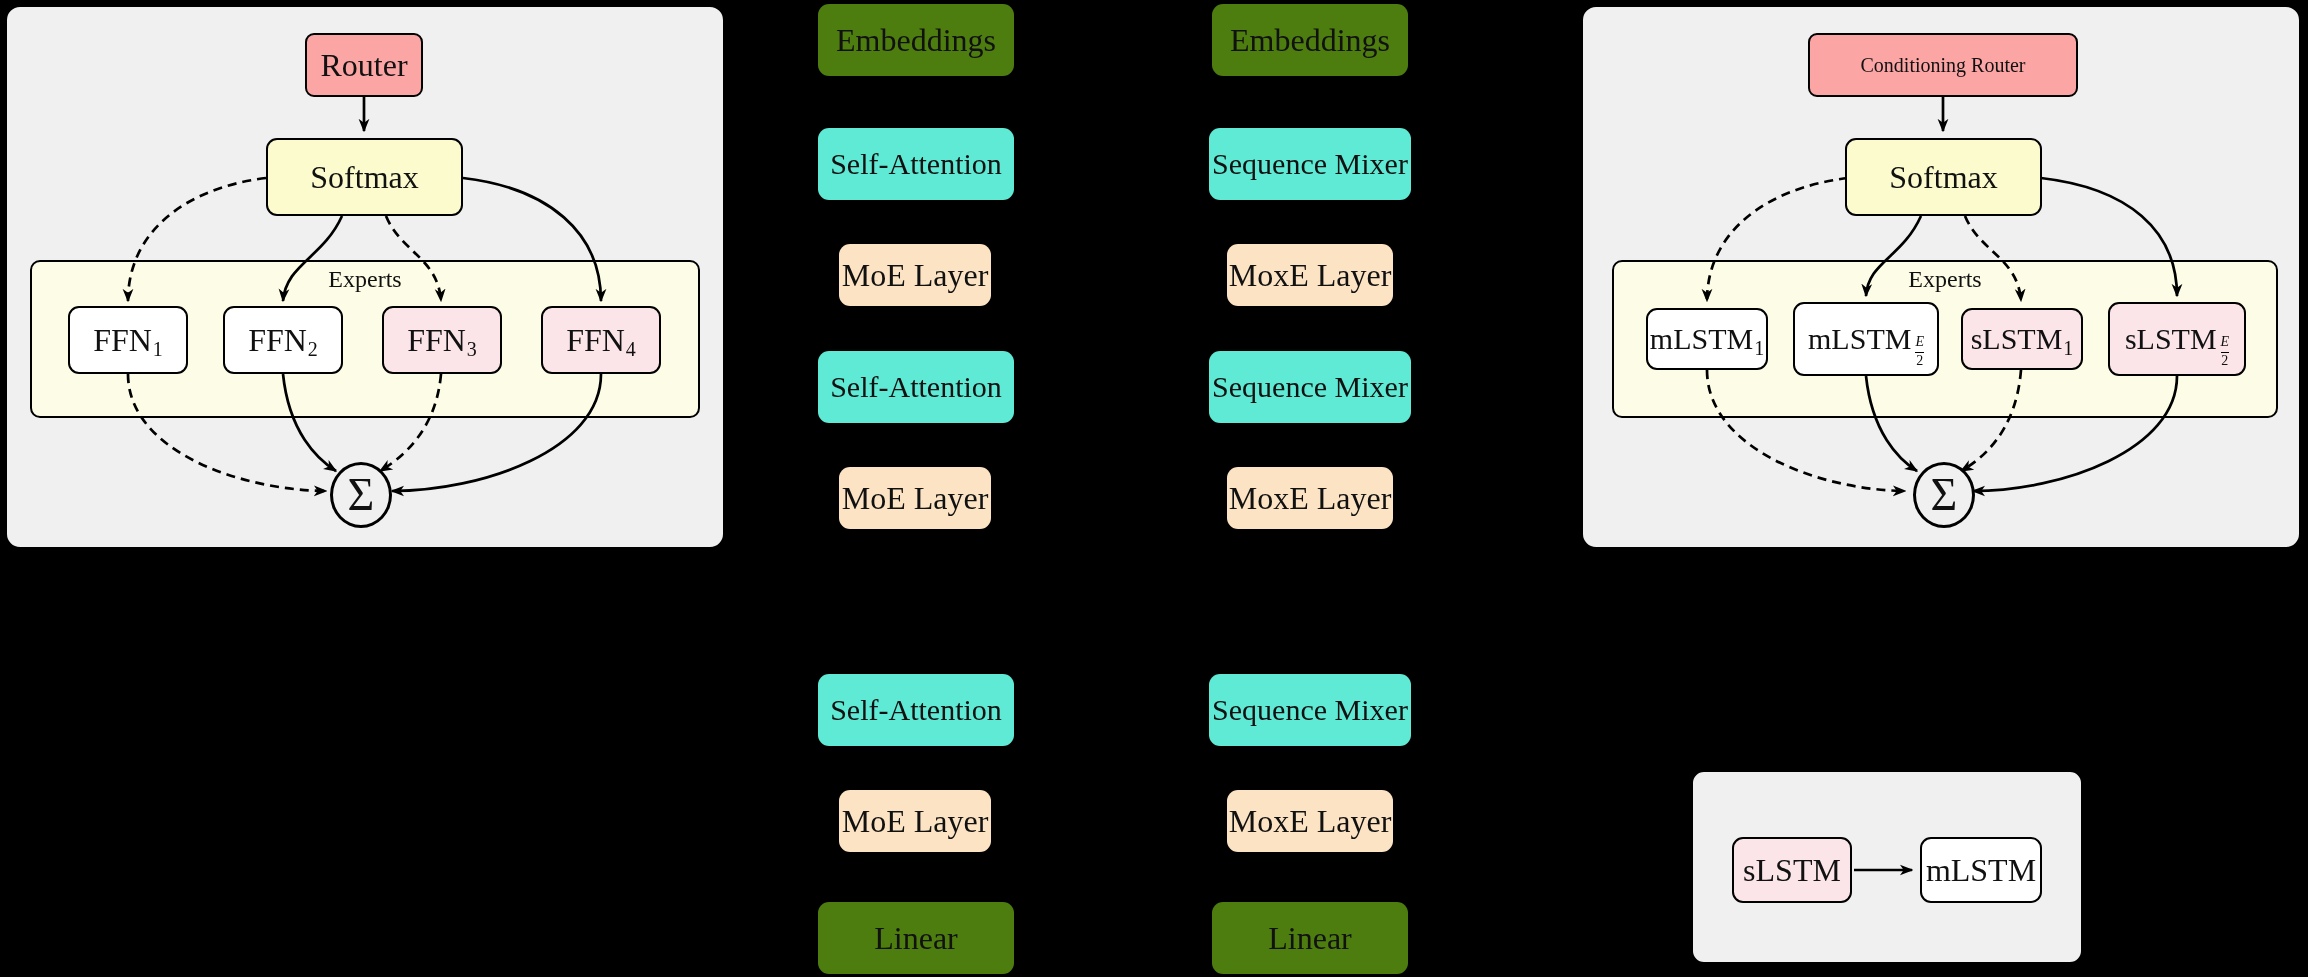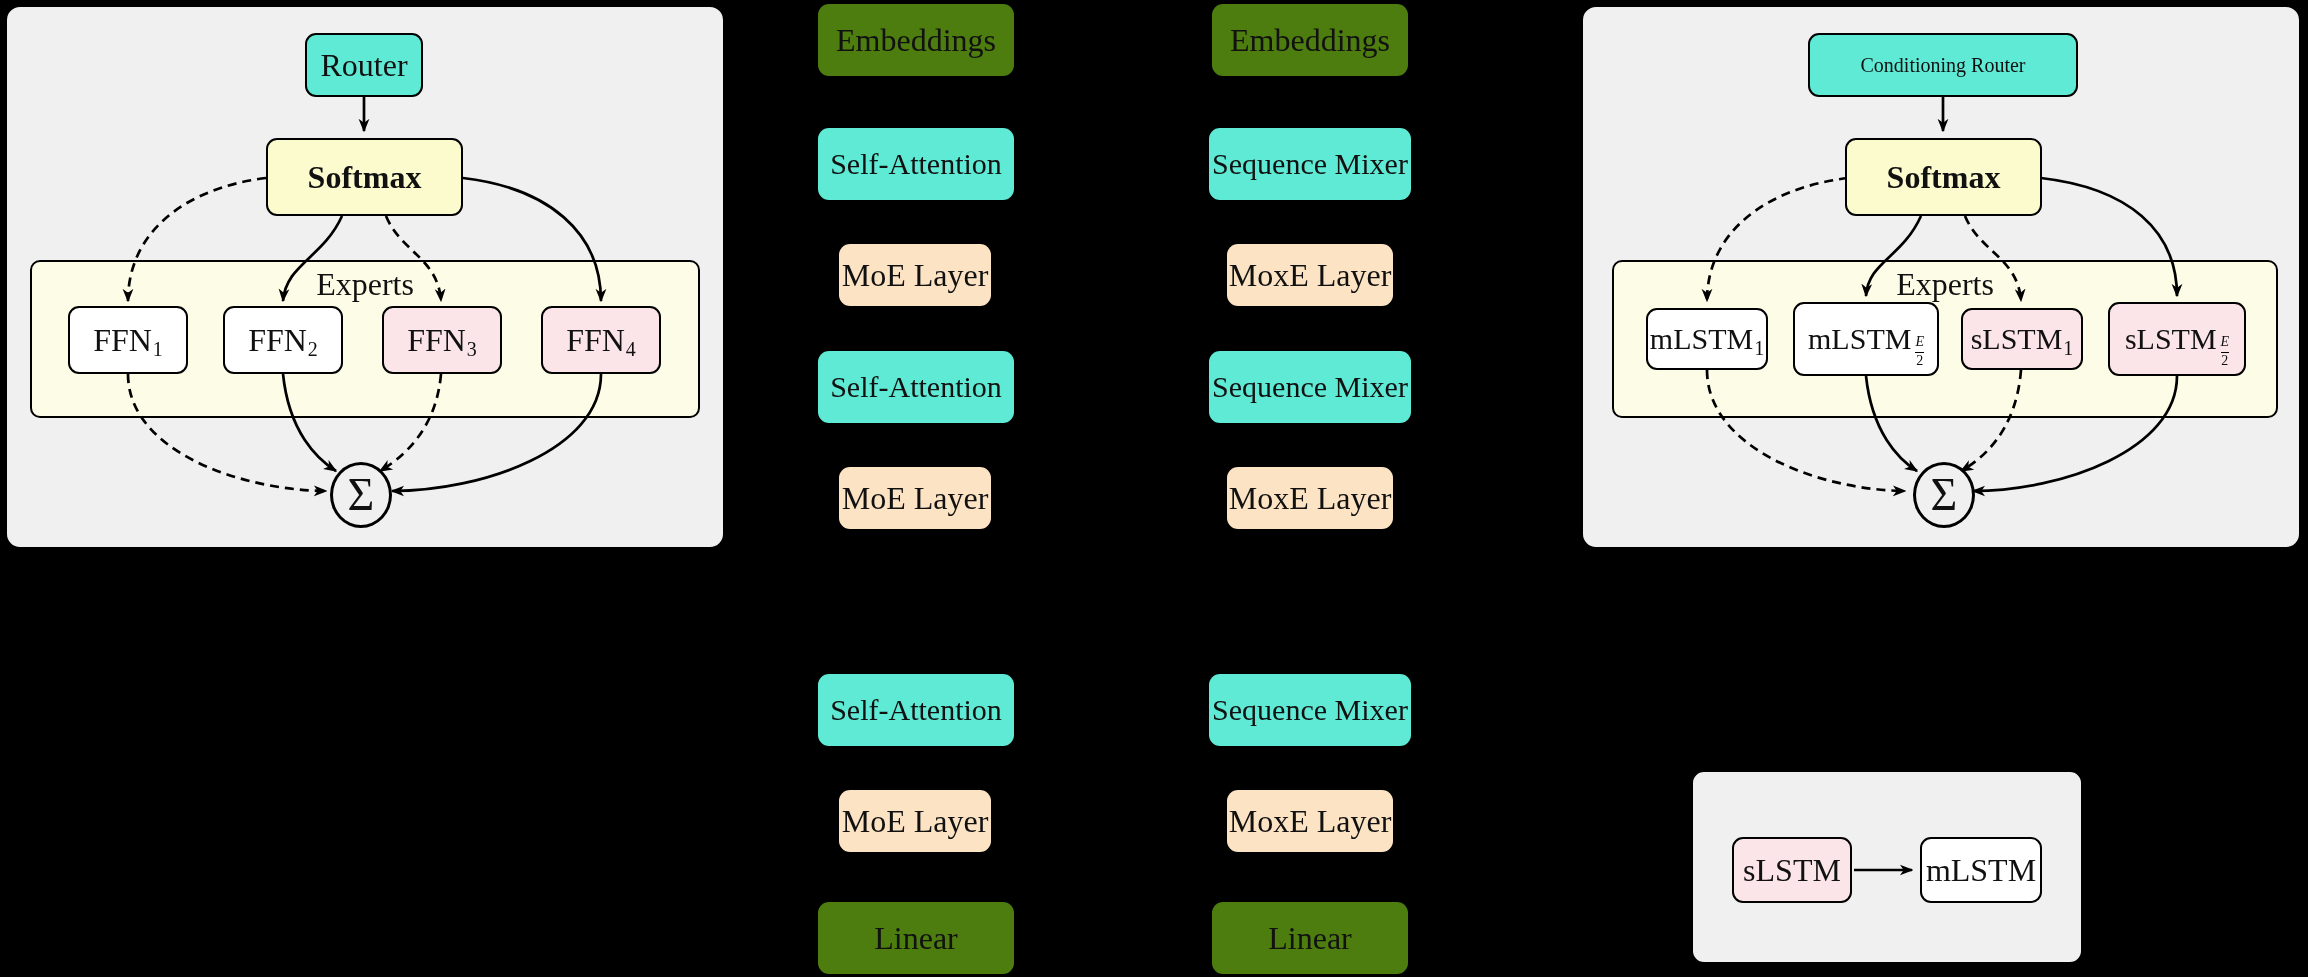--- a/index.html
+++ b/index.html
@@ -1,25 +1,25 @@
 <!DOCTYPE html>
 <html><head>
 <meta charset="utf-8">
 <style>
   html,body{margin:0;padding:0;background:#000;}
   .canvas{position:relative;width:2308px;height:977px;background:#000;
           font-family:"Liberation Serif",serif;color:#111;overflow:hidden;}
   .panel{position:absolute;background:#f0f0f0;border:3px solid #000;border-radius:16px;box-sizing:border-box;}
   .egroup{position:absolute;background:#fdfce6;border:2.6px solid #000;border-radius:10px;box-sizing:border-box;}
-  .elabel{position:absolute;font-size:32px;transform:translateX(-50%);white-space:nowrap;}
+  .elabel{position:absolute;font-size:24px;transform:translateX(-50%);white-space:nowrap;}
   .box{position:absolute;display:flex;align-items:center;justify-content:center;
        font-size:32px;white-space:nowrap;box-sizing:border-box;border-radius:11px;}
   .bordered{border:2.8px solid #000;background:#fff;}
-  .lavender{background:#5eead4;}
-  .yellowbox{background:#fbfbce;font-weight:bold;}
+  .lavender{background:#fca5a5;border-radius:9px;}
+  .yellowbox{background:#fbfbce;}
   .pinkbox{background:#fbe5e9;}
   .teal{background:#4d7c0f;}
   .salmon{background:#5eead4;}
   .peach{background:#fce3c4;align-items:center;}
   .fs30{font-size:30px;}
   .fs29{font-size:20px;}
   .sub{font-size:20px;position:relative;top:9px;margin-left:1px;}
   .frac{display:inline-flex;flex-direction:column;align-items:center;font-size:14px;line-height:1.05;
         position:relative;top:13px;margin-left:4px;}
   .frac .fbar{align-self:stretch;border-top:1.6px solid #000;margin:1.5px 0;}

